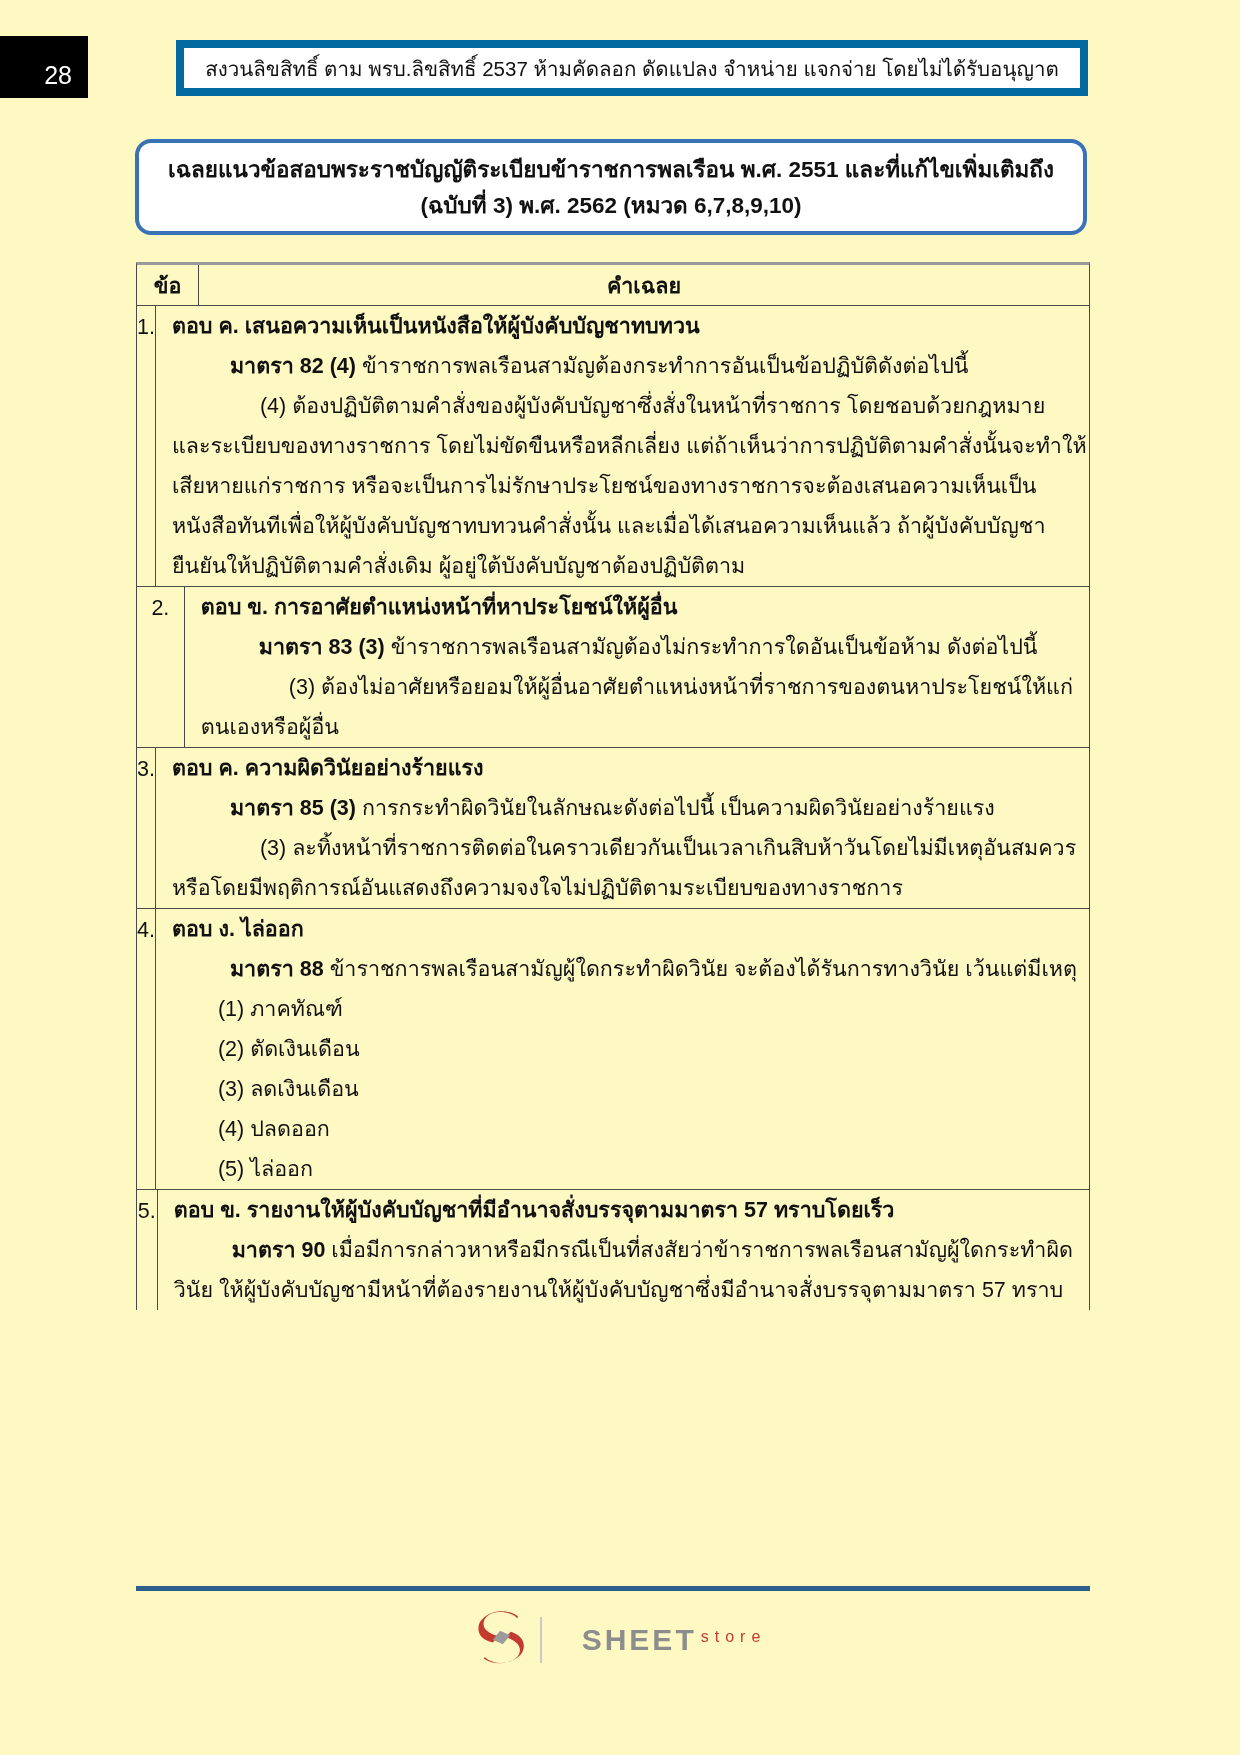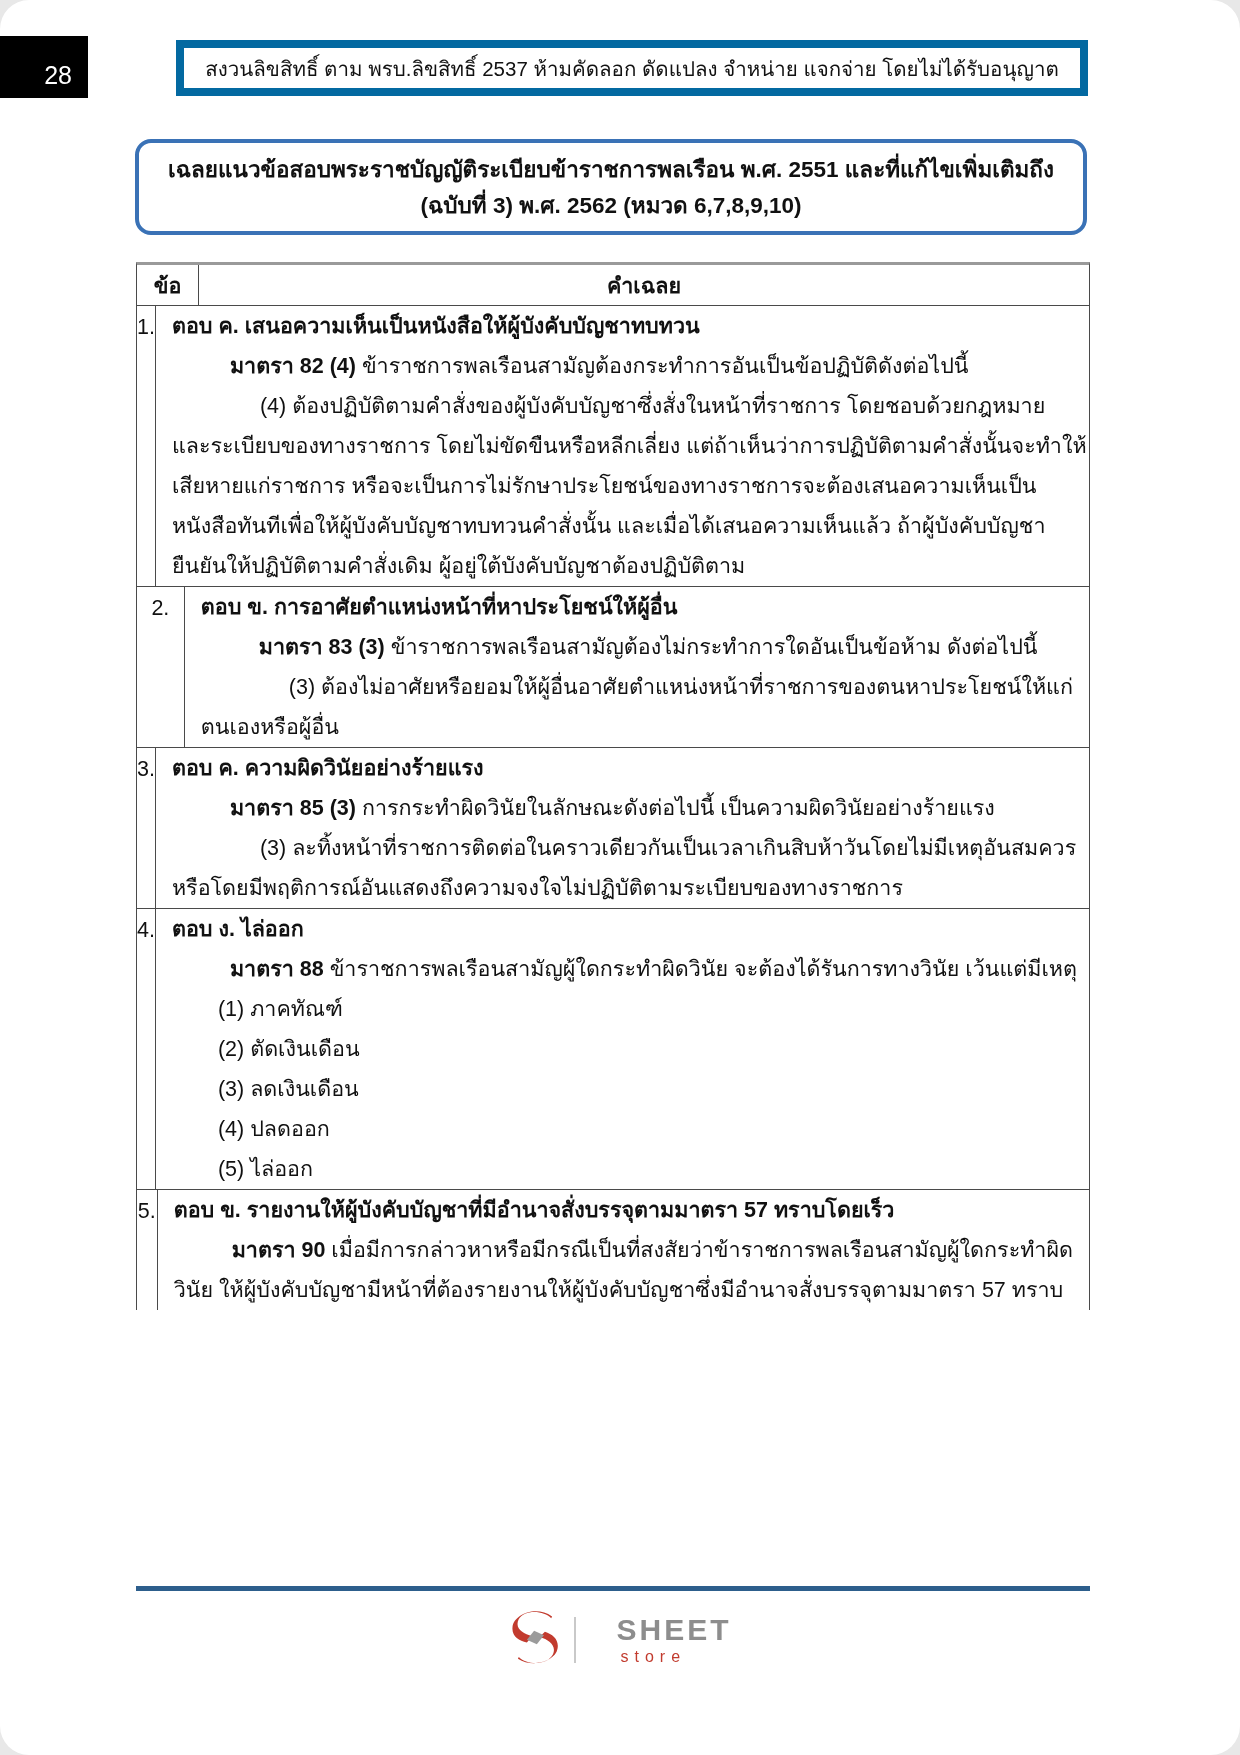--- a/index.html
+++ b/index.html
@@ -1,17 +1,17 @@
 <!DOCTYPE html>
 <html><head>
 <meta charset="utf-8">
 <style>
   html,body{margin:0;padding:0;background:#e8e8e8;}
-  .page{position:relative;width:1240px;height:1755px;background:#ffffff;margin:0 auto;
-        font-family:"Liberation Sans","DejaVu Sans",sans-serif;color:#111;overflow:hidden;border-radius:29px;}
+  .page{position:relative;width:1240px;height:1755px;background:#fef9c3;margin:0 auto;
+        font-family:"Liberation Sans","DejaVu Sans",sans-serif;color:#111;overflow:hidden;}
 
   
   .pageno{position:absolute;left:0;top:36px;width:88px;height:62px;background:#000;
           color:#fff;font-size:25px;display:flex;align-items:flex-end;justify-content:flex-end;
           padding:0 16px 8px 0;box-sizing:border-box;}
 
   
   .copyright{position:absolute;left:176px;top:40px;width:912px;height:56px;border:8px solid #0369a1;
              display:flex;align-items:center;justify-content:center;font-size:20.5px;
              box-sizing:border-box;background:#fff;}
@@ -40,21 +40,21 @@
   .ind-0{padding-left:0;}
   .ind-1{padding-left:58px;}
   .ind-2{padding-left:88px;}
   .ind-3{padding-left:46px;}
 
   
   .rule{position:absolute;left:136px;top:1586px;width:954px;height:5px;background:#2d5e8c;}
   .logo{position:absolute;left:0;right:0;top:1608px;display:flex;align-items:center;
         justify-content:center;gap:12px;}
   .logo-div{width:2px;height:46px;background:#c9c9c9;}
-  .brandcol{display:flex;flex-direction:column;align-items:flex-start;margin-left:28px;}
+  .brandcol{display:flex;flex-direction:row;align-items:flex-start;margin-left:28px;}
   .brand{font-size:30px;font-weight:bold;color:#8d8d8d;letter-spacing:3px;line-height:30px;}
   .brandsub{font-size:16px;color:#c23b2e;letter-spacing:6px;margin-top:3px;padding-left:4px;}
 </style>
 </head>
 <body>
 
 <div class="page">
 
   <div class="pageno">28</div>
 

